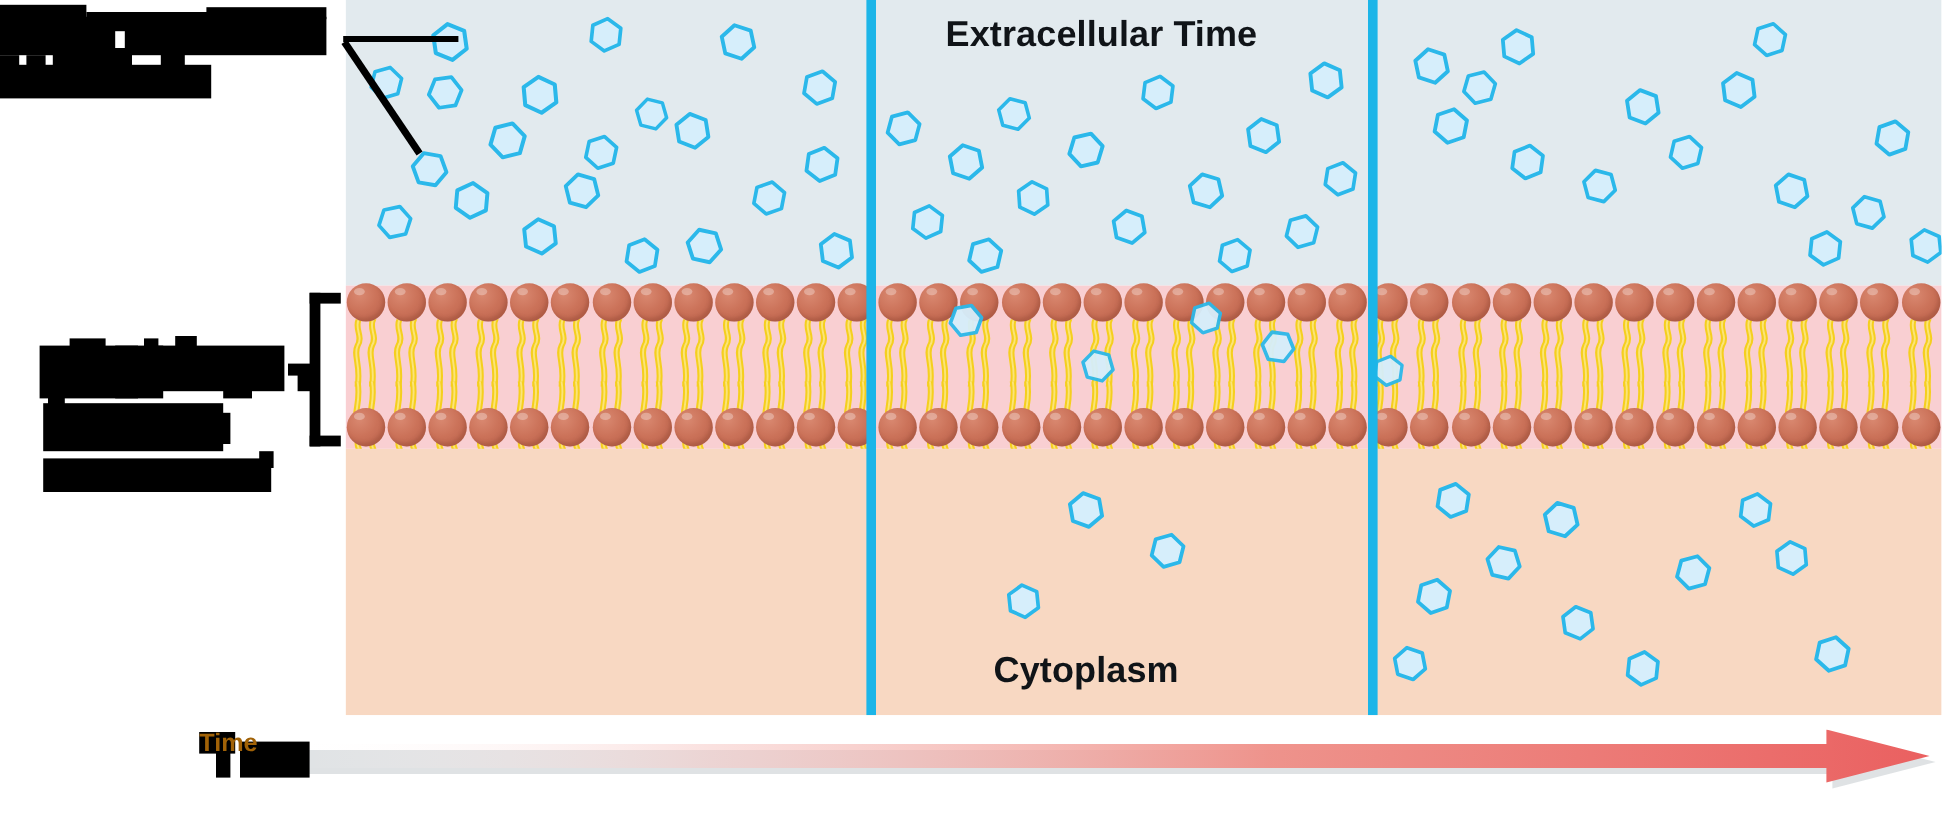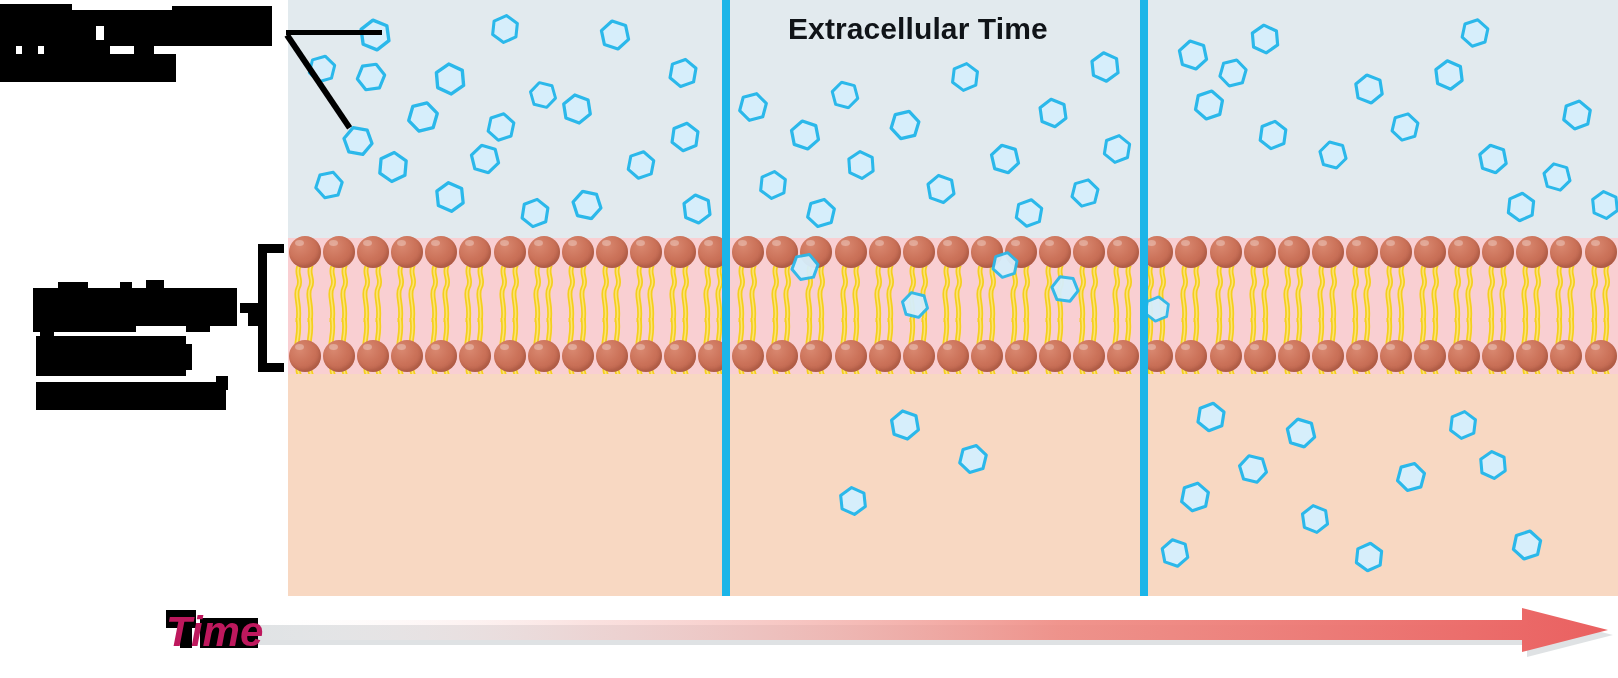--- a/index.html
+++ b/index.html
@@ -106,21 +106,21 @@
   .bracket .tbar{position:absolute;left:18px;top:0;width:26px;height:9px;background:#000;}
   .bracket .bbar{position:absolute;left:18px;bottom:0;width:26px;height:9px;background:#000;}
   .bracket .stem{position:absolute;left:0;top:50%;margin-top:-5px;width:22px;height:10px;background:#000;}
 
   
   .time-arrow{
     position:absolute;left:232px;top:608px;width:1386px;height:56px;z-index:10;
   }
   .time-arrow svg{display:block;}
   #time-label{
-    position:absolute;left:166px;top:608px;font-size:42px;font-weight:bold;color:#be185d;z-index:21;font-style:italic;
+    position:absolute;left:166px;top:608px;font-size:21px;font-weight:bold;color:#a16207;z-index:21;
   }
 </style>
 </head>
 <body>
 
 <div class="stage">
 
   <div class="diagram">
     <div class="ecf"></div>
     <div class="cyto"></div>
@@ -1343,20 +1343,21 @@
           <svg viewBox="0 0 34 34">
             <path d="M17,2 L30,9.5 L30,24.5 L17,32 L4,24.5 L4,9.5 Z" fill="#d6eefb" stroke="#2bb8ea" stroke-width="3.4" stroke-linejoin="round"></path>
           </svg>
         </div>
       </div>
 
     <div class="divider" style="left:434px"></div>
     <div class="divider" style="left:852px"></div>
 
     <div class="region-label" id="ecf-label">Extracellular Time</div>
+    <div class="region-label" id="cyto-label">Cytoplasm</div>
   </div>
 
   <div>
     <div class="redacted" style="left:0px;top:4px;width:72px;height:22px;"></div>
     <div class="redacted" style="left:72px;top:10px;width:148px;height:16px;"></div>
     <div class="redacted" style="left:0px;top:14px;width:96px;height:32px;"></div>
     <div class="redacted" style="left:104px;top:14px;width:168px;height:32px;"></div>
     <div class="redacted" style="left:172px;top:6px;width:100px;height:10px;"></div>
     <div class="redacted" style="left:0px;top:46px;width:16px;height:14px;"></div>
     <div class="redacted" style="left:22px;top:46px;width:16px;height:14px;"></div>

